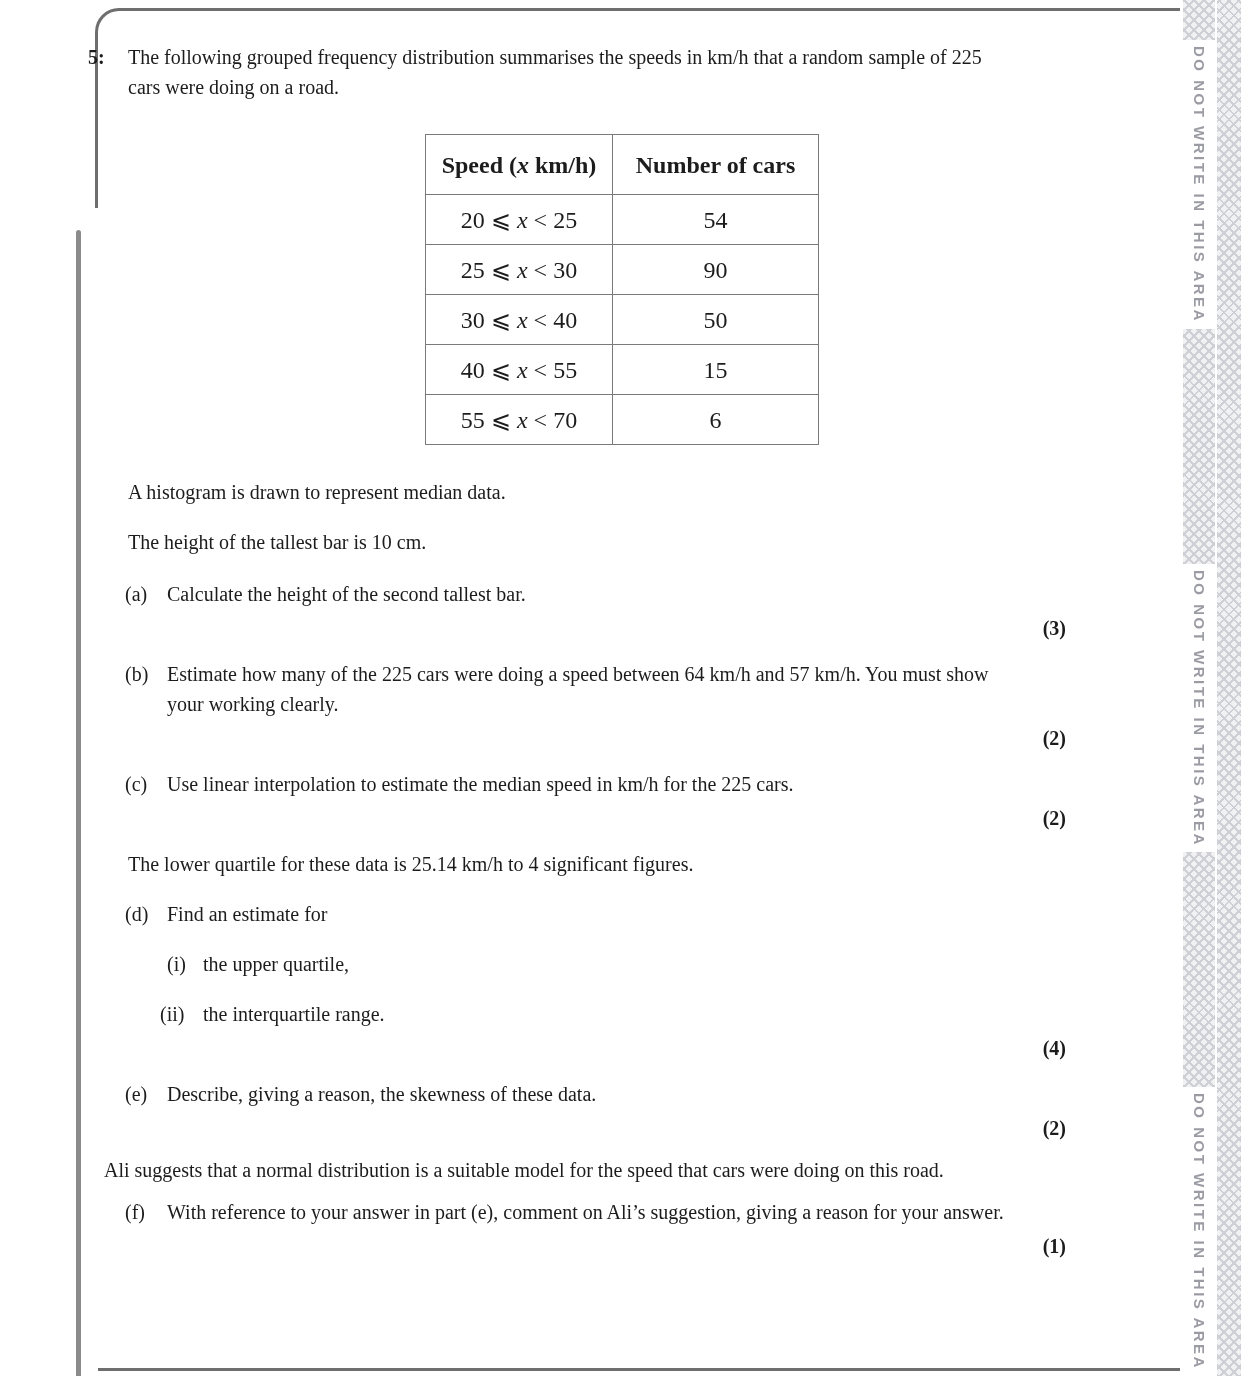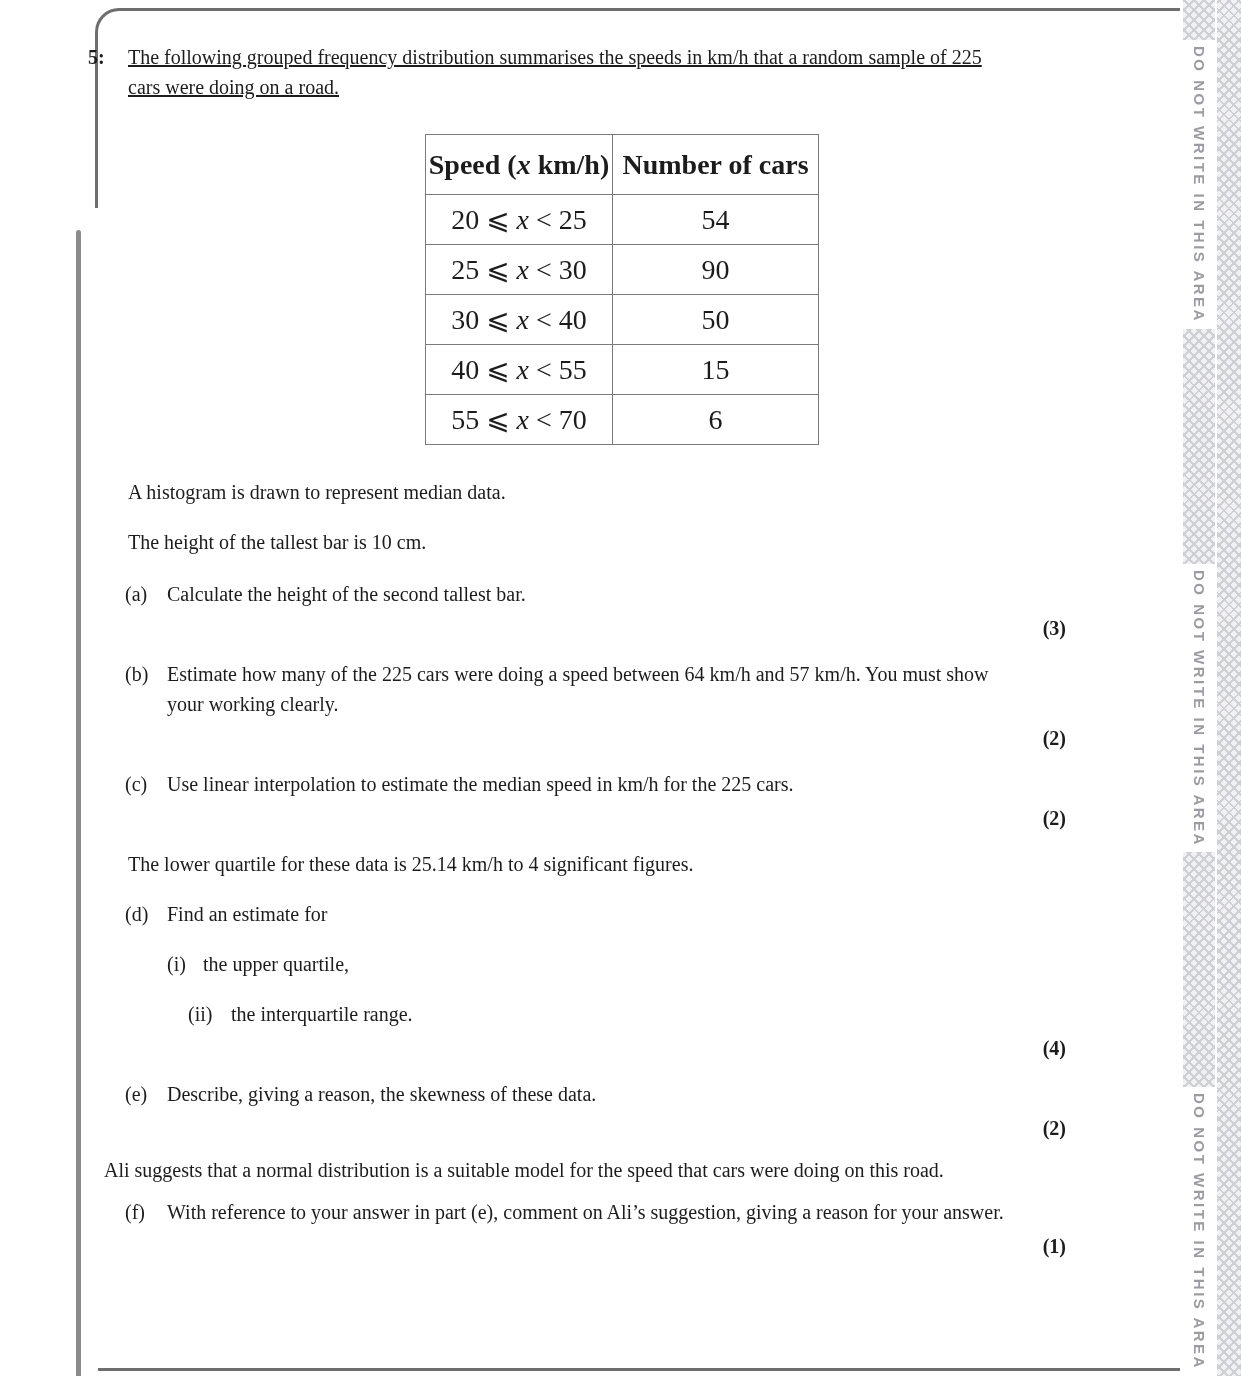--- a/index.html
+++ b/index.html
@@ -58,30 +58,30 @@
     padding: 6px 0;
     white-space: nowrap;
     flex: 0 0 auto;
   }
 
   
   .content { position: absolute; left: 88px; top: 42px; width: 990px; }
 
   .intro-row { display: flex; }
   .qnum { flex: 0 0 40px; font-weight: bold; }
-  .intro-text { width: 855px; text-decoration: underline; }
+  .intro-text { width: 855px; }
 
   .freq-table {
     border-collapse: collapse;
     margin: 32px 0 0 337px;
     text-align: center;
   }
   .freq-table th, .freq-table td {
     border: 1px solid #7a7a7a;
-    font-size: 28px;
+    font-size: 24px;
     font-family: "Liberation Serif", "DejaVu Serif", "DejaVu Sans", serif;
   }
   .freq-table th { width: 187px; height: 60px; font-weight: bold; }
   .freq-table th + th { width: 206px; }
   .freq-table td { height: 50px; font-weight: normal; }
   .var { font-style: italic; }
 
   .para { margin-left: 40px; width: 880px; }
   .p-histogram { margin-top: 32px; }
   .p-tallest  { margin-top: 20px; }
@@ -92,21 +92,21 @@
   .plabel { flex: 0 0 42px; }
   .ptext { width: 855px; }
   .part-a { margin-top: 22px; }
   .part-b, .part-c, .part-e { margin-top: 16px; }
   .part-d { margin-top: 20px; }
   .part-f { margin-top: 12px; }
 
   .sub { display: flex; margin-top: 20px; }
   .sub-i  { margin-left: 79px; }
   .sub-i  .slabel { flex: 0 0 36px; }
-  .sub-ii { margin-left: 100px; }
+  .sub-ii { margin-left: 72px; }
   .sub-ii .slabel { flex: 0 0 43px; }
 
   .marks {
     margin-top: 4px;
     text-align: right;
     padding-right: 12px;
     font-weight: bold;
   }
 </style>
 </head>

